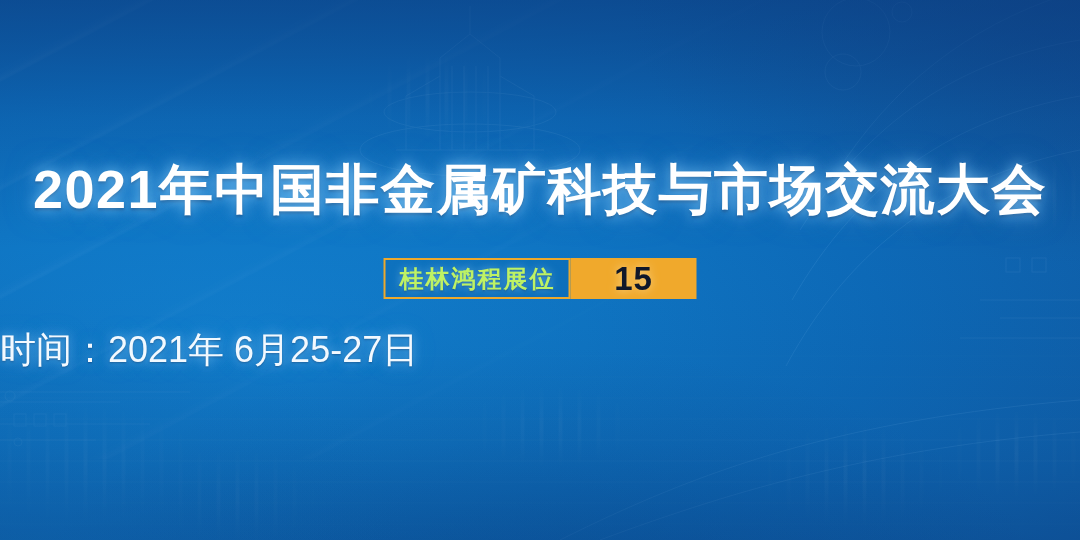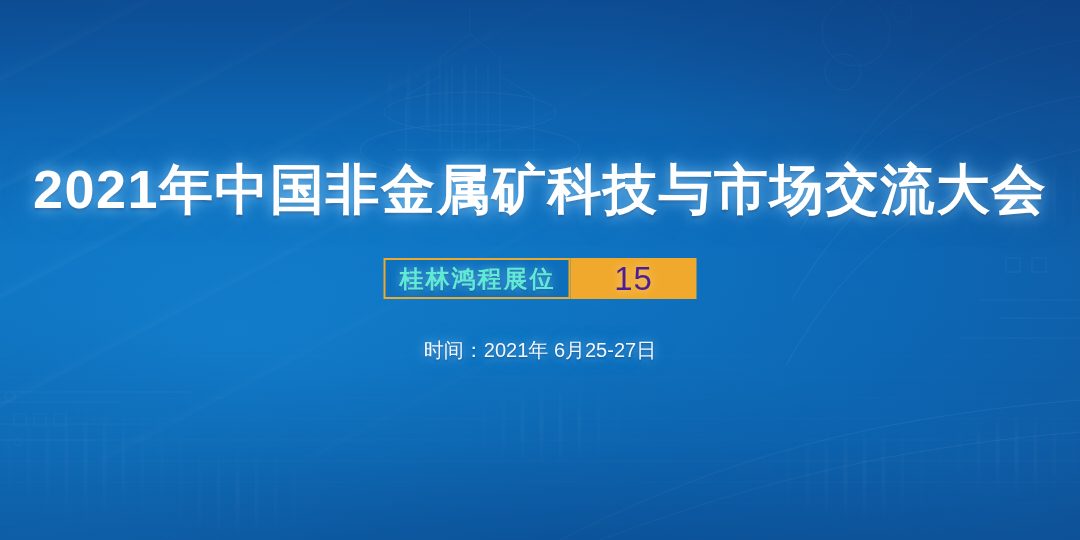--- a/index.html
+++ b/index.html
@@ -138,53 +138,53 @@
     display: flex;
     align-items: stretch;
   }
   .badge-left {
     box-sizing: border-box;
     border: 2px solid #eea92c;
     background: rgba(10,96,170,0.28);
     padding: 0 13px 0 14px;
     display: flex;
     align-items: center;
-    color: #5eead4;
+    color: #bef264;
     font-size: 24px;
     font-weight: 700;
     letter-spacing: 2px;
     line-height: 1;
     white-space: nowrap;
     text-shadow: 0 0 9px rgba(150,215,255,0.6), 0 1px 2px rgba(6,40,88,0.5);
   }
   .badge-right {
     box-sizing: border-box;
     background: #f0a92c;
     min-width: 126px;
     display: flex;
     align-items: center;
     justify-content: center;
-    color: #4c1d95;
+    color: #0f172a;
     font-size: 33px;
-    font-weight: 400;
+    font-weight: 700;
     line-height: 1;
     letter-spacing: 1px;
     text-shadow: 0 0 10px rgba(255,245,215,0.55);
   }
 
   .meta {
     position: absolute;
     top: 330px;
     left: 0; right: 0;
     display: flex;
-    justify-content: center;
+    justify-content: space-between;
     align-items: baseline;
     gap: 92px;
     color: #f2f9ff;
-    font-size: 20px;
+    font-size: 36px;
     line-height: 40px;
     white-space: nowrap;
     text-shadow:
       0 0 11px rgba(150,215,255,0.65),
       0 0 22px rgba(90,175,245,0.4),
       0 1px 2px rgba(6,40,88,0.5);
   }
   .meta-item { display: inline-block; }
 </style>
 </head>

